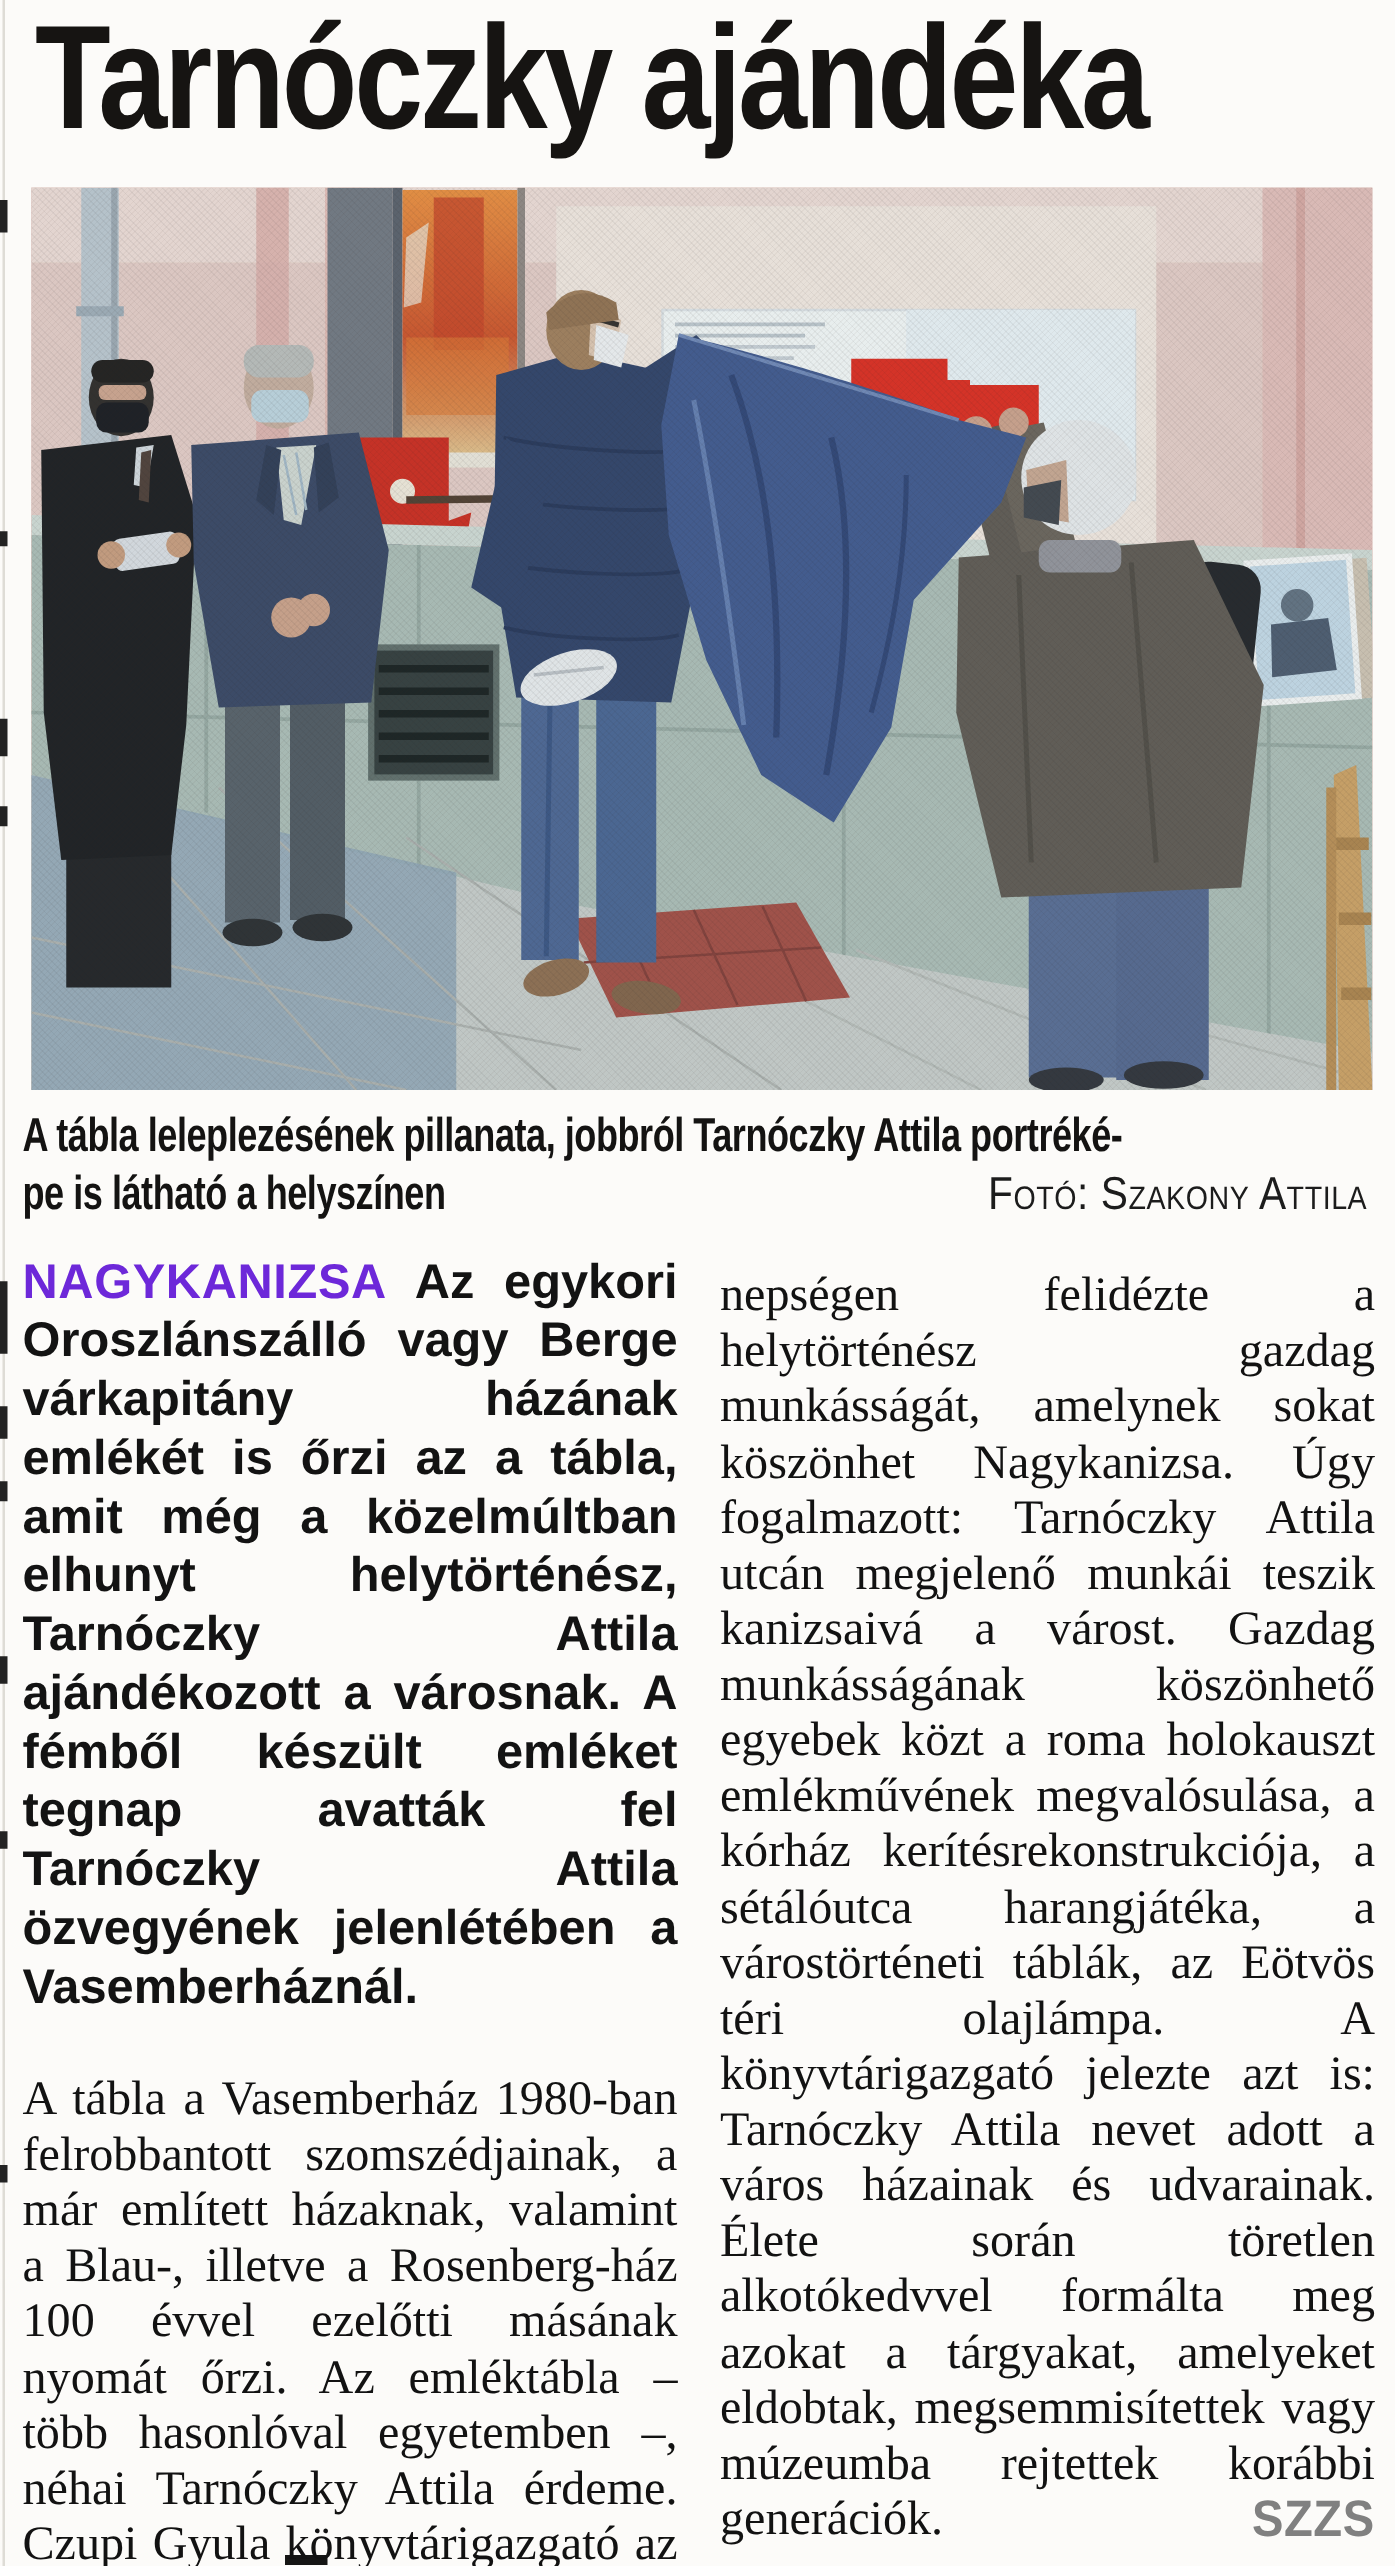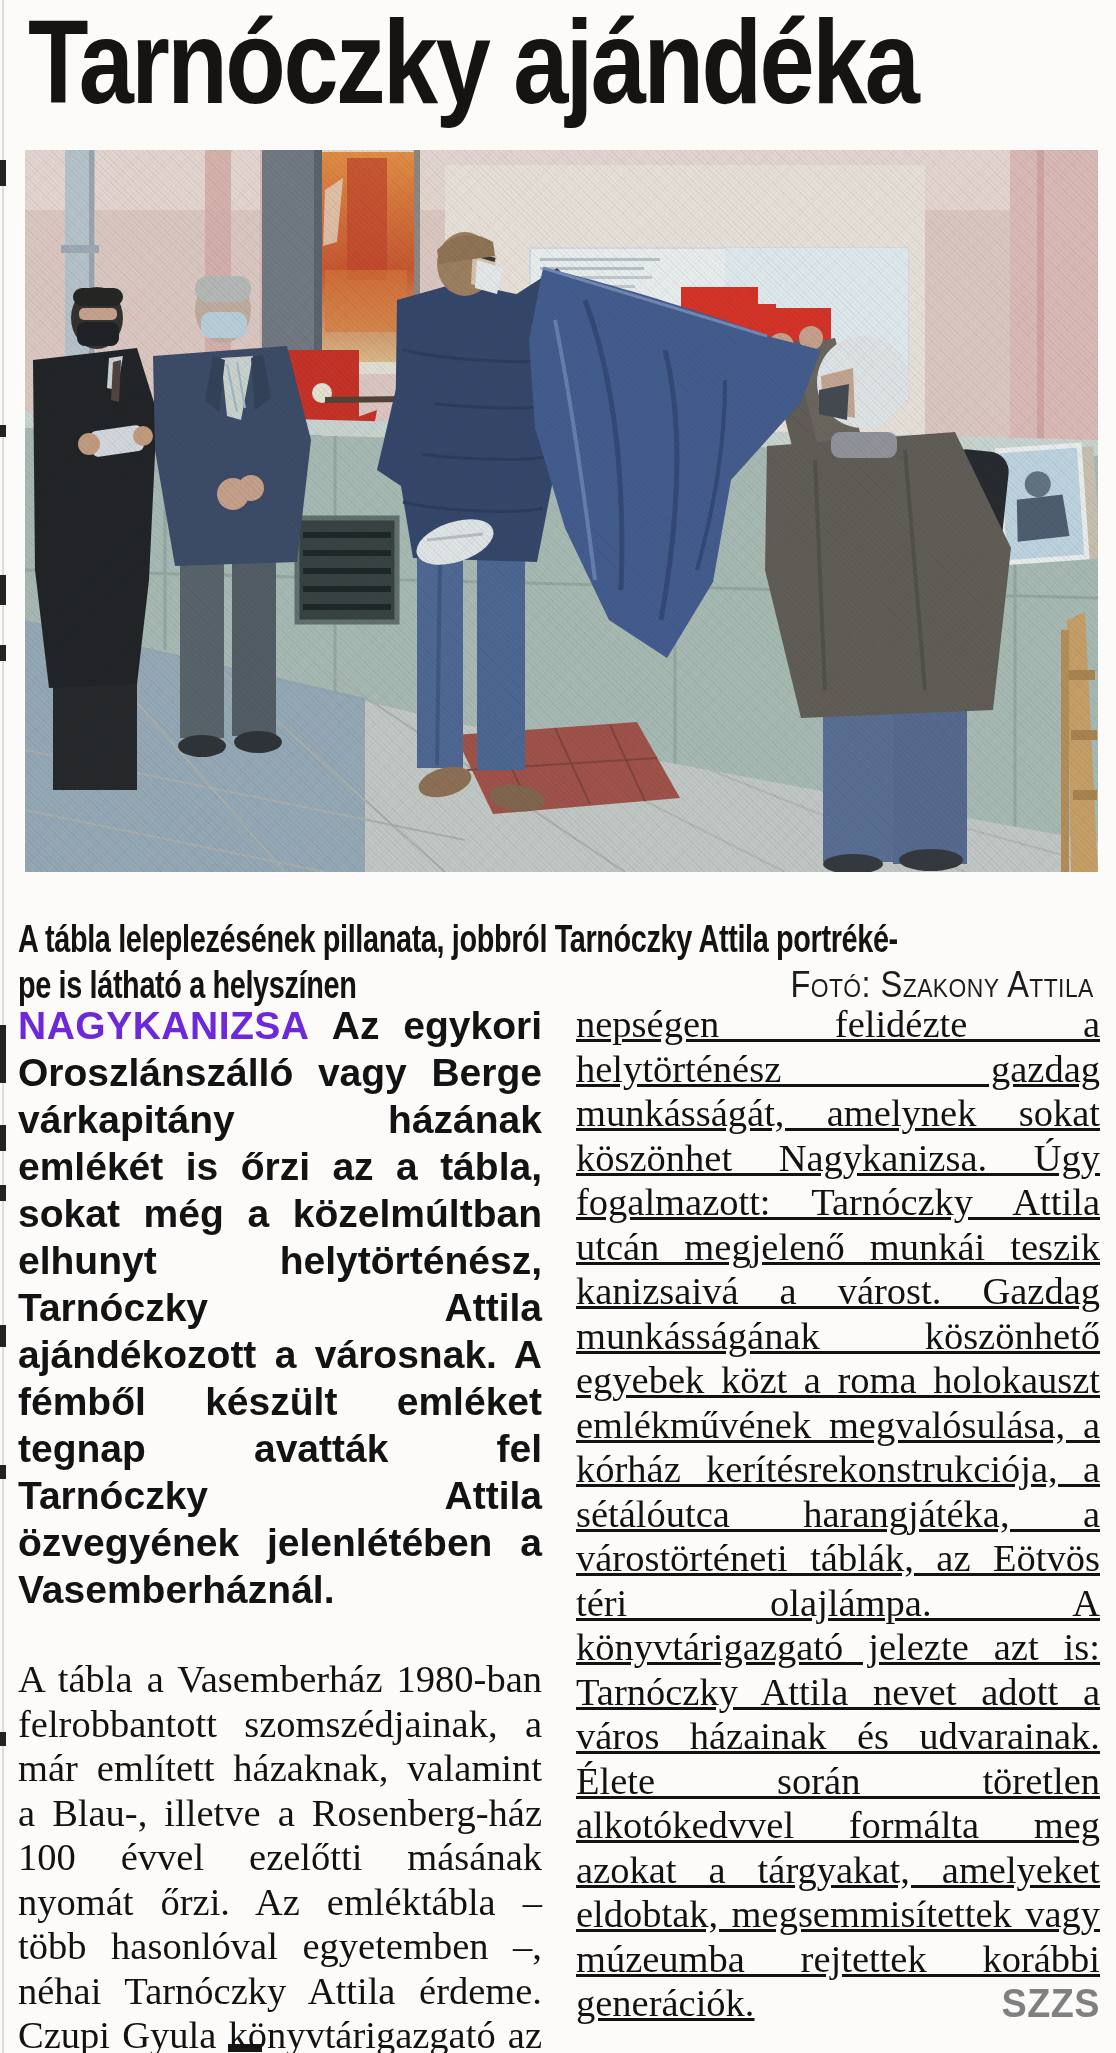--- a/index.html
+++ b/index.html
@@ -22,37 +22,37 @@
   }
   
   .photo{position:absolute;left:25px;top:150px;width:1073px;height:722px;background:#dfc8c1;overflow:hidden;}
   .photo svg{display:block;}
   .grain{position:absolute;inset:0;pointer-events:none;
     background:
       repeating-linear-gradient(45deg, rgba(20,30,40,.05) 0 1px, transparent 1px 4px),
       repeating-linear-gradient(-45deg, rgba(70,35,20,.04) 0 1px, transparent 1px 3px);
   }
   
-  .caption{position:absolute;left:18px;top:916px;width:1080px;height:100px;color:#141312;}
+  .caption{position:absolute;left:18px;top:886px;width:1080px;height:100px;color:#141312;}
   .cap-line{
     font:700 38px/46px "Liberation Sans",sans-serif;letter-spacing:-0.5px;
     white-space:nowrap;transform:scaleX(0.76);transform-origin:0 0;
   }
   .credit{
     position:absolute;right:4px;top:47px;color:#1c1c1c;
     font:400 37px/44px "Liberation Sans",sans-serif;font-variant:small-caps;
     letter-spacing:0.5px;white-space:nowrap;transform:scaleX(0.88);transform-origin:100% 0;
   }
   
   .columns{position:absolute;left:18px;top:1002px;width:1082px;display:flex;gap:34px;}
   .col{width:524px;}
   .lead{margin:0;font:700 39px/47px "Liberation Sans",sans-serif;text-align:justify;color:#131313;}
   .dateline{color:#6d28d9;letter-spacing:0.5px;}
   .serif{margin:44px 0 0 0;font:400 38.5px/44.5px "Liberation Serif",serif;text-align:justify;color:#121212;word-spacing:2px;}
-  .col-right .serif{margin-top:0;text-decoration:underline;}
+  .col-right .serif{margin-top:12px;}
   .byline{
     float:right;font:700 41px/44px "Liberation Sans",sans-serif;color:#808080;
     letter-spacing:0.5px;transform:scaleX(0.92);transform-origin:100% 50%;
   }
 </style>
 </head>
 <body>
 
 <div class="page">
 
@@ -267,21 +267,21 @@
   </div>
 
   <div class="caption">
     <div class="cap-line">A tábla leleplezésének pillanata, jobbról Tarnóczky Attila portréké-</div>
     <div class="cap-line">pe is látható a helyszínen</div>
     <div class="credit">Fotó: Szakony Attila</div>
   </div>
 
   <div class="columns">
     <div class="col col-left">
-      <p class="lead"><span class="dateline">NAGYKANIZSA</span> <span>Az egykori Oroszlánszálló vagy Berge várkapitány házának emlékét is őrzi az a tábla, sokat még a közelmúltban elhunyt helytörténész, Tarnóczky Attila ajándékozott a városnak. A fémből készült emléket tegnap avatták fel Tarnóczky Attila özvegyének jelenlétében a Vasemberháznál.</span></p>
+      <p class="lead"><span class="dateline">NAGYKANIZSA</span> <span>Az egykori Oroszlánszálló vagy Berge várkapitány házának emlékét is őrzi az a tábla, amit még a közelmúltban elhunyt helytörténész, Tarnóczky Attila ajándékozott a városnak. A fémből készült emléket tegnap avatták fel Tarnóczky Attila özvegyének jelenlétében a Vasemberháznál.</span></p>
       <p class="serif">A tábla a Vasemberház 1980-ban felrobbantott szomszédjainak, a már említett házaknak, valamint a Blau-, illetve a Rosenberg-ház 100 évvel ezelőtti másának nyomát őrzi. Az emléktábla – több hasonlóval egyetemben –, néhai Tarnóczky Attila érdeme. Czupi Gyula könyvtárigazgató az avatóün-</p>
     </div>
     <div class="col col-right">
       <p class="serif"><span>nepségen felidézte a helytörténész gazdag munkásságát, amelynek sokat köszönhet Nagykanizsa. Úgy fogalmazott: Tarnóczky Attila utcán megjelenő munkái teszik kanizsaivá a várost. Gazdag munkásságának köszönhető egyebek közt a roma holokauszt emlékművének megvalósulása, a kórház kerítésrekonstrukciója, a sétálóutca harangjátéka, a várostörténeti táblák, az Eötvös téri olajlámpa. A könyvtárigazgató jelezte azt is: Tarnóczky Attila nevet adott a város házainak és udvarainak. Élete során töretlen alkotókedvvel formálta meg azokat a tárgyakat, amelyeket eldobtak, megsemmisítettek vagy múzeumba rejtettek korábbi generációk.</span> <span class="byline">SZZS</span></p>
     </div>
   </div>
 
 </div>
 
 </body></html>

